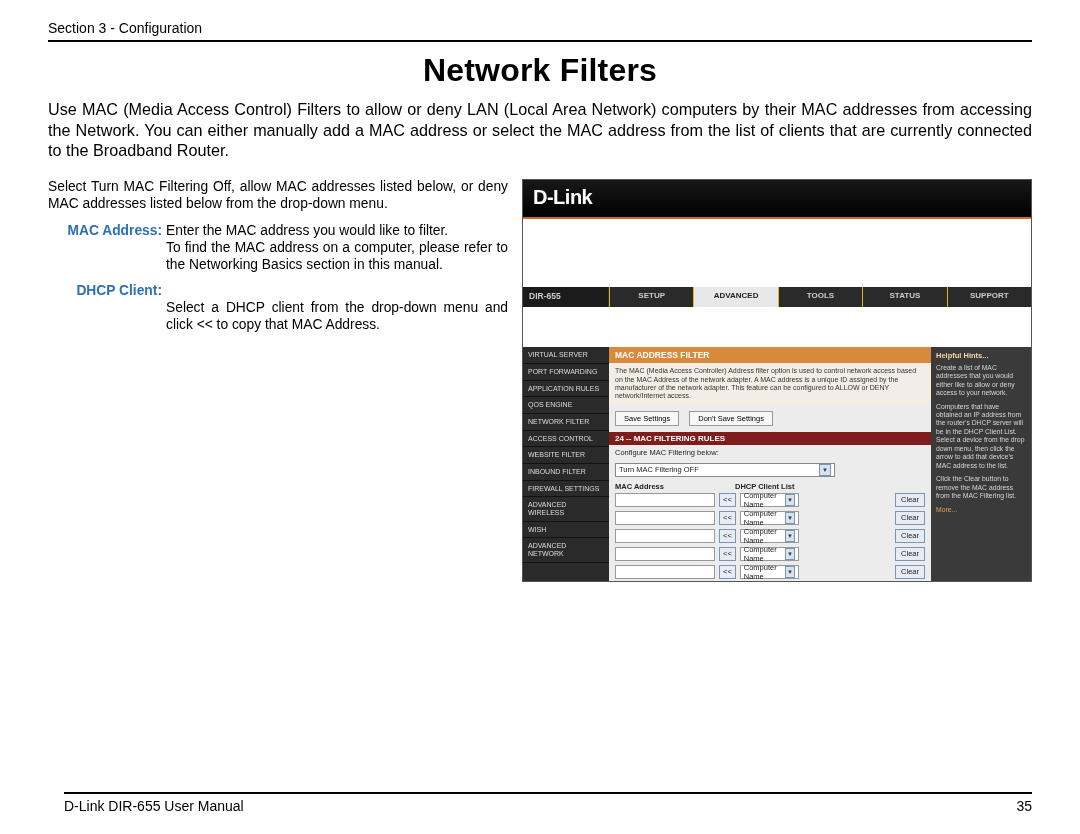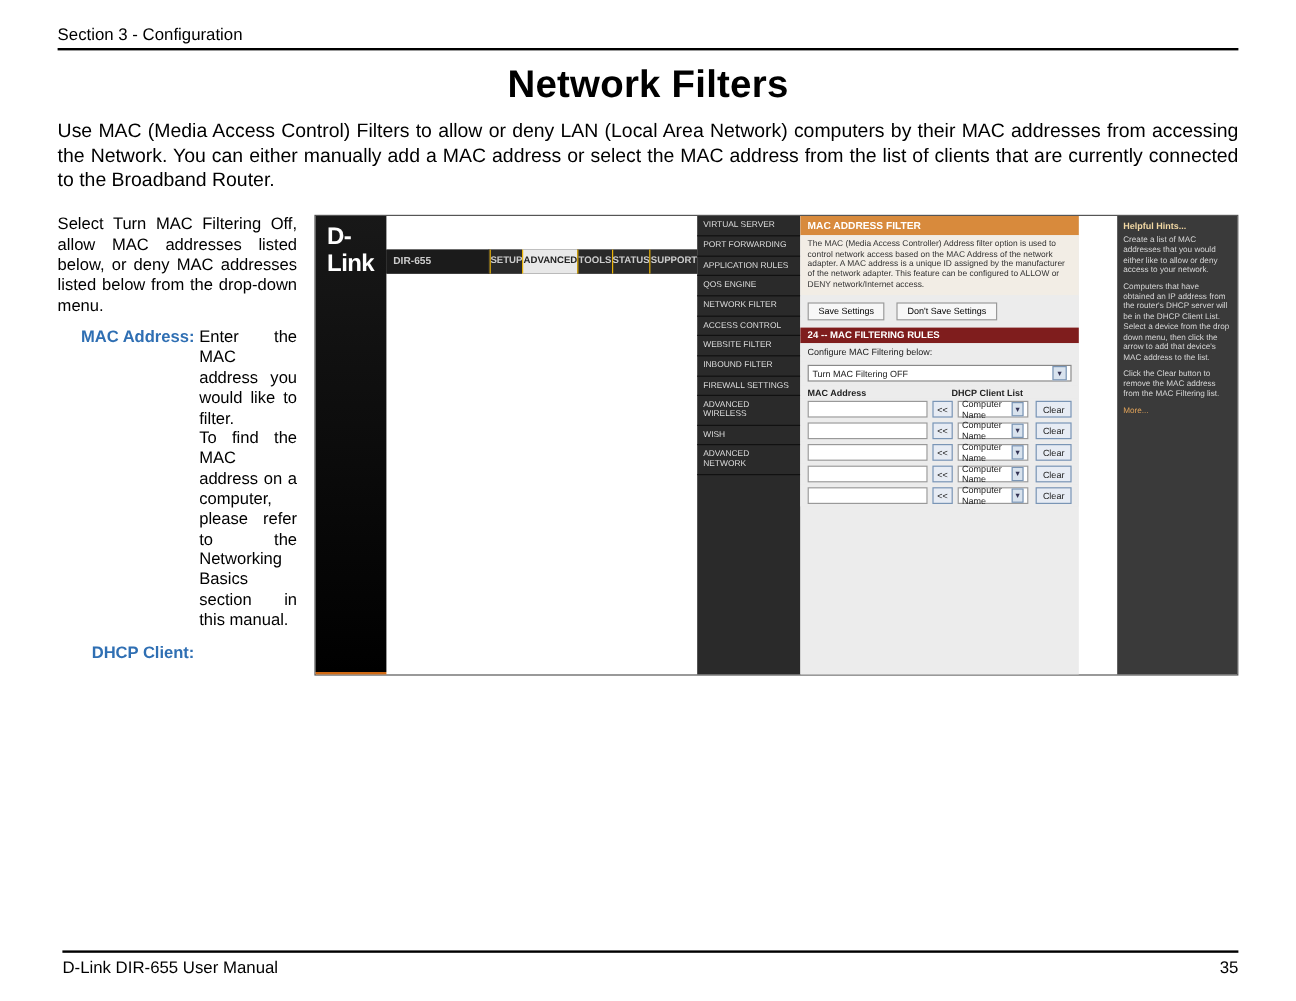--- a/index.html
+++ b/index.html
@@ -60,21 +60,22 @@
     line-height: 1.22;
     text-align: justify;
   }
   .shot {
     flex: 1;
     border: 1px solid #555;
     background: #fff;
     font-size: 9px;
     color: #222;
     display: flex;
-    flex-direction: row;
+    flex-direction: column;
+    gap: 40px;
   }
   .brand-bar {
     background: linear-gradient(#181818,#000);
     color: #fff;
     padding: 6px 10px 8px 10px;
     border-bottom: 2px solid #d16a13;
   }
   .brand {
     font-size: 20px;
     font-weight: bold;
@@ -214,33 +215,32 @@
     font-size:7.5px; padding:0 5px; height:14px;
     display:flex; align-items:center;text-align:right;
   }
   .hints {
     width:100px;
     background:#3a3a3a;
     color:#d6d6d6;
     font-size:6.8px;
     padding:4px 5px;
     line-height:1.25;
-    margin-left:32px;
   }
   .hints-title {
     font-weight:bold;
     color:#f2d8a4;
     font-size:7.5px;
     margin-bottom:3px;
   }
   .hints p { margin-bottom:5px; }
   .hints .more { color:#e2a45a; }
   .footer {
     position:absolute;
-    left:52px; right:48px; bottom:20px;
+    left:64px; right:48px; bottom:20px;
   }
   .footer-line {
     border:0; border-top:2px solid #000; margin-bottom:4px;
   }
   .footer-row {
     display:flex; justify-content:space-between;
     font-size:14px;
   }
 </style>
 </head>
@@ -258,20 +258,22 @@
       <div class="def-row">
         <div class="def-text">Select Turn MAC Filtering Off, allow MAC addresses listed below, or deny MAC addresses listed below from the drop-down menu.</div>
       </div>
       <div class="def-row">
         <div class="def-term">MAC Address:</div>
         <div class="def-text" style="white-space:pre-line">Enter the MAC address you would like to filter.
 To find the MAC address on a computer, please refer to the Networking Basics section in this manual.</div>
       </div>
       <div class="def-row">
         <div class="def-term">DHCP Client:</div>
+        <div class="def-text" style="white-space:pre-line">
+Select a DHCP client from the drop-down menu and click &lt;&lt; to copy that MAC Address.</div>
       </div>
     </div>
 
     <div class="shot">
       <div class="brand-bar">
         <span class="brand">D-Link</span>
       </div>
       <div class="router-row">
         <div class="router-name">DIR-655</div>
         <div class="tabs">

